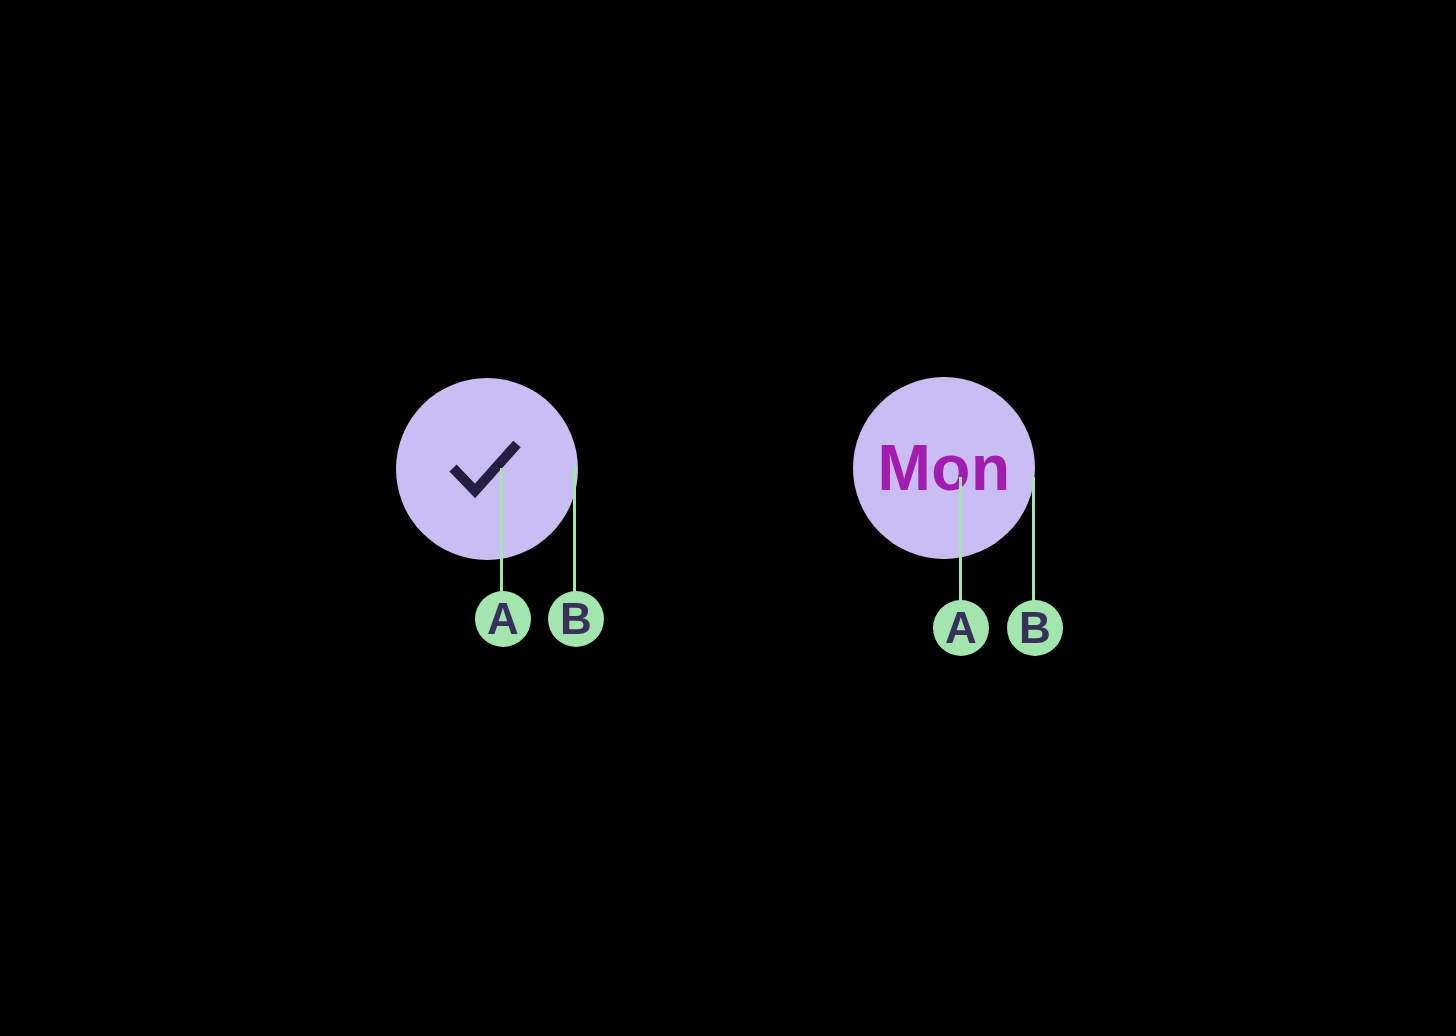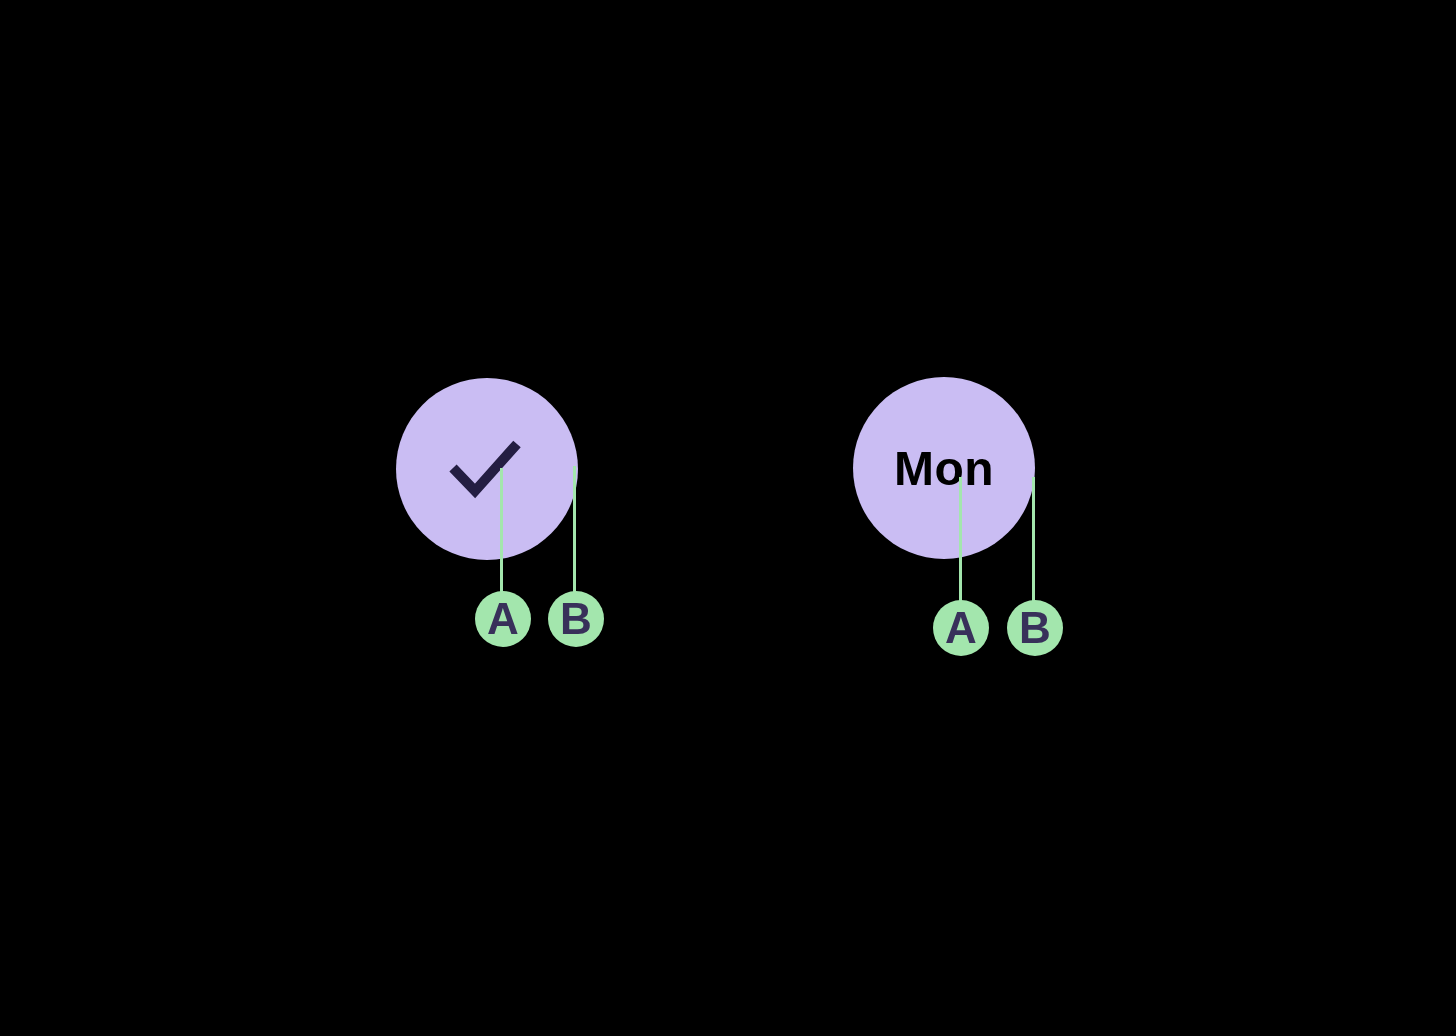--- a/index.html
+++ b/index.html
@@ -35,23 +35,23 @@
     height: 182px;
   }
   .check-svg polyline {
     fill: none;
     stroke: #241e42;
     stroke-width: 10;
     stroke-linecap: butt;
     stroke-linejoin: miter;
   }
   .node-label {
-    font-size: 48px;
+    font-size: 64px;
     font-weight: 700;
-    color: #000000;
+    color: #a21caf;
     letter-spacing: 0.5px;
   }
   .connector {
     position: absolute;
     width: 3px;
     background: #a3e6ad;
     z-index: 2;
   }
   .conn-l-a { left: 500px; top: 468px; height: 124px; }
   .conn-l-b { left: 573px; top: 466px; height: 126px; }

